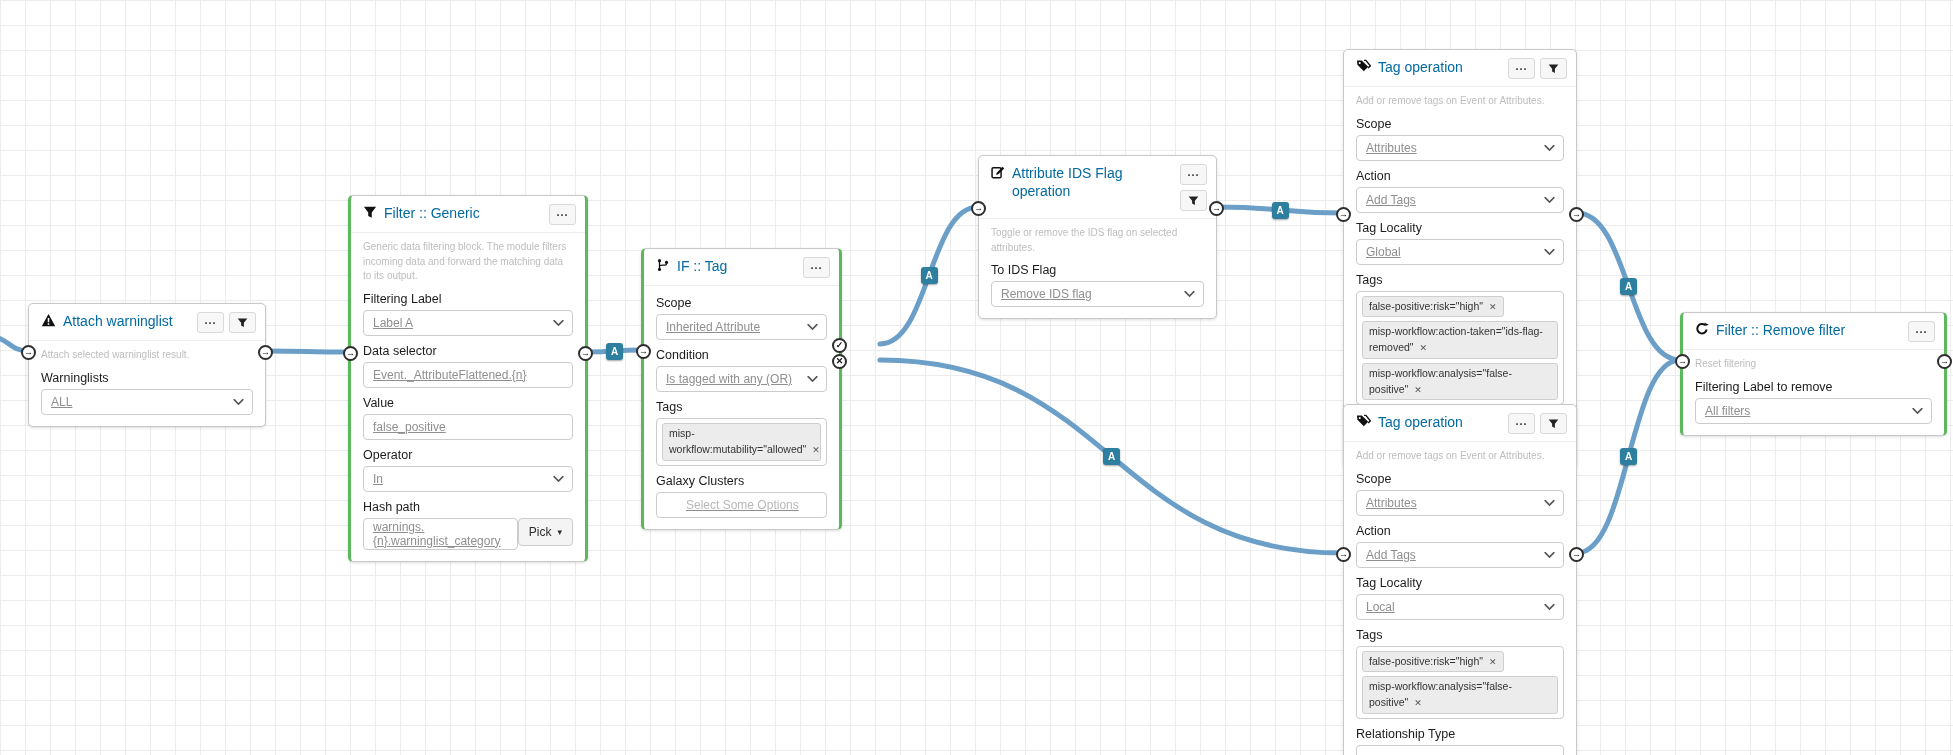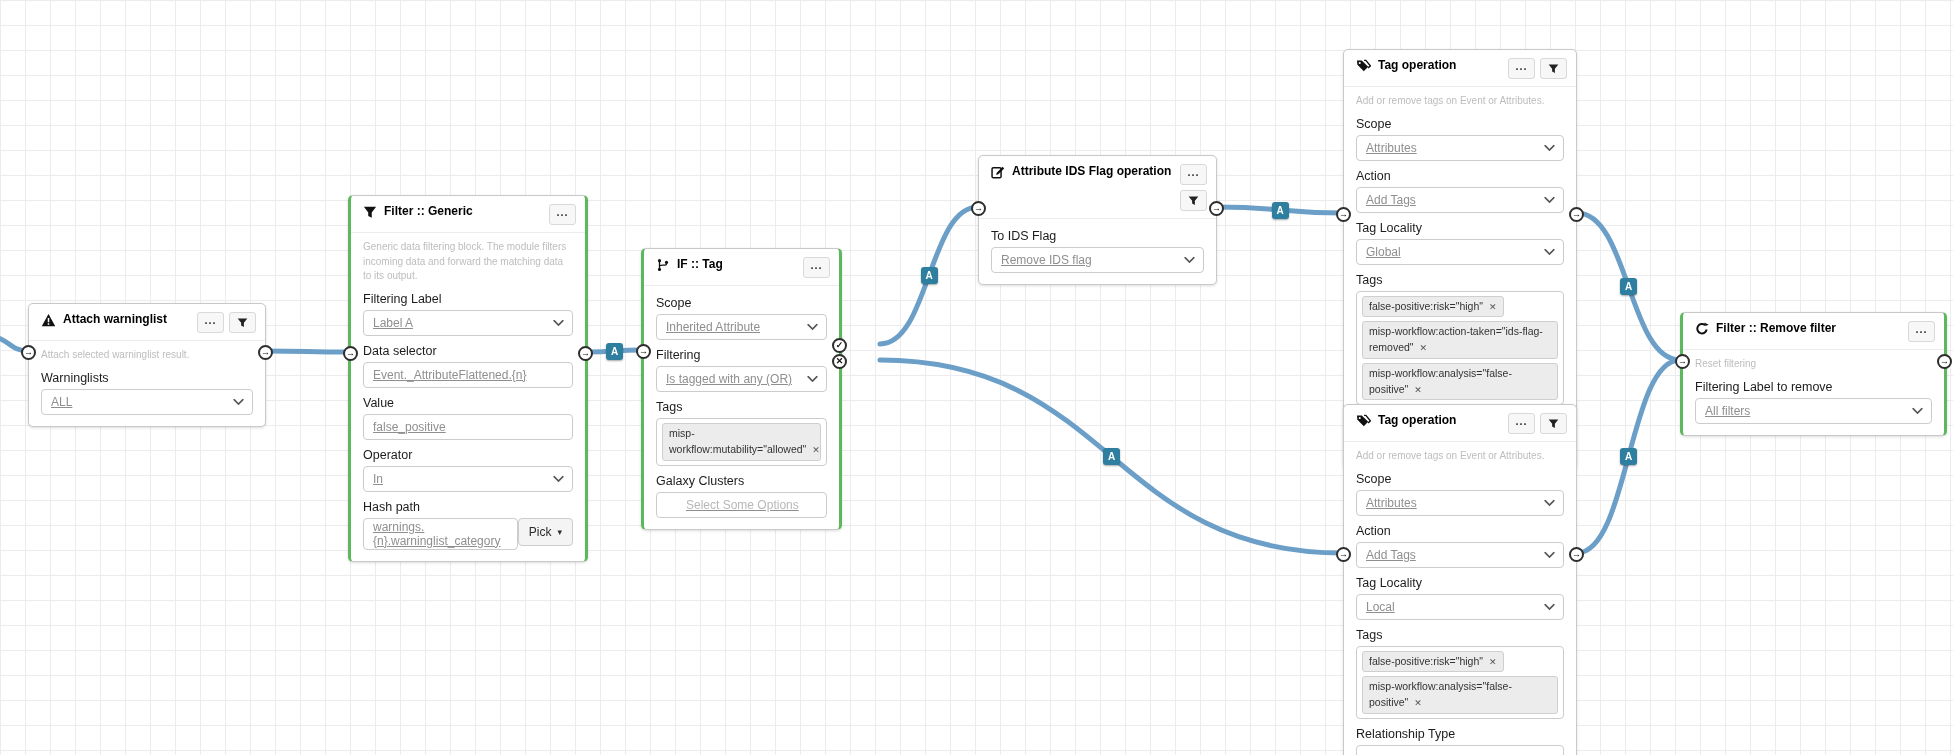--- a/index.html
+++ b/index.html
@@ -9,21 +9,21 @@
     background-image:linear-gradient(#ececef 1px, transparent 1px),
                      linear-gradient(90deg,#ececef 1px, transparent 1px);
     background-size:25px 25px; }
   #links { position:absolute; left:0; top:0; z-index:1; }
   .node { position:absolute; z-index:3; background:#fff; border:1px solid #c9c9c9; border-radius:5px;
     box-shadow:0 1px 3px rgba(0,0,0,.14); }
   .node.success { border-left:3px solid var(--green); border-right:3px solid var(--green); }
   .header { display:flex; gap:6px; align-items:flex-start; padding:8px 9px 7px 12px; border-bottom:1px solid #ececec; }
   .titlewrap { flex:1; display:flex; gap:7px; }
   .title-icon { margin-top:1px; flex:0 0 auto; }
-  .title { flex:1; font-weight:700; font-size:12px; color:#000000; line-height:1.3; }
+  .title { flex:1; font-weight:400; font-size:14px; color:#0369a1; line-height:1.3; }
   .hbtns { display:flex; gap:5px; flex:0 0 auto; }
   .hbtns.stacked { flex-direction:column; }
   .hbtn { width:27px; height:21px; background:#f7f7f7; border:1px solid #d9d9d9; border-radius:3px;
     display:flex; align-items:center; justify-content:center; cursor:pointer; }
   .hbtn .dots { font-weight:700; font-size:11px; color:#333; line-height:1; letter-spacing:1px; margin-top:-4px; }
   .nbody { padding:2px 12px 11px; }
   .desc { font-size:10px; color:#bdbdbd; margin:5px 0 1px; line-height:1.45; }
   .flabel { font-size:12.5px; color:#1c1c1c; margin:8px 0 4px; }
   .control { position:relative; min-height:26px; border:1px solid #ccc; border-radius:4px; background:#fff;
     font-size:12px; color:#8f8f8f; display:flex; align-items:center; padding:1px 9px;text-decoration:underline; }
@@ -166,21 +166,21 @@
         </div>
       </div>
       <div class="nbody">
         <div class="flabel">Scope</div>
         <div class="control select">
           <span>Inherited Attribute</span>
           <span class="chev"><svg viewBox="0 0 12 8" width="11" height="7">
               <path d="M1 1.3 L6 6.4 L11 1.3" fill="none" stroke="#555" stroke-width="1.8" stroke-linecap="round"></path>
             </svg></span>
         </div>
-        <div class="flabel">Filtering</div>
+        <div class="flabel">Condition</div>
         <div class="control select">
           <span>Is tagged with any (OR)</span>
           <span class="chev"><svg viewBox="0 0 12 8" width="11" height="7">
               <path d="M1 1.3 L6 6.4 L11 1.3" fill="none" stroke="#555" stroke-width="1.8" stroke-linecap="round"></path>
             </svg></span>
         </div>
         <div class="flabel">Tags</div>
         <div class="chipsbox">
           <span class="chip"><span>misp-workflow:mutability="allowed"</span><span class="x">✕</span></span>
         </div>
@@ -207,20 +207,21 @@
             <span class="dots">...</span>
           </div>
           <div class="hbtn">
             <span style="line-height: 0;"><svg viewBox="0 0 16 16" width="11" height="11">
                 <path d="M1 2 h14 L10 8.5 V14.5 L6 12.5 V8.5 Z" fill="#222"></path>
               </svg></span>
           </div>
         </div>
       </div>
       <div class="nbody">
+        <div class="desc">Toggle or remove the IDS flag on selected attributes.</div>
         <div class="flabel">To IDS Flag</div>
         <div class="control select">
           <span>Remove IDS flag</span>
           <span class="chev"><svg viewBox="0 0 12 8" width="11" height="7">
               <path d="M1 1.3 L6 6.4 L11 1.3" fill="none" stroke="#555" stroke-width="1.8" stroke-linecap="round"></path>
             </svg></span>
         </div>
       </div>
       <div class="port" style="top: 44.5px; left: -8px;">→</div>
       <div class="port" style="top: 44.5px; right: -8px;">→</div>

